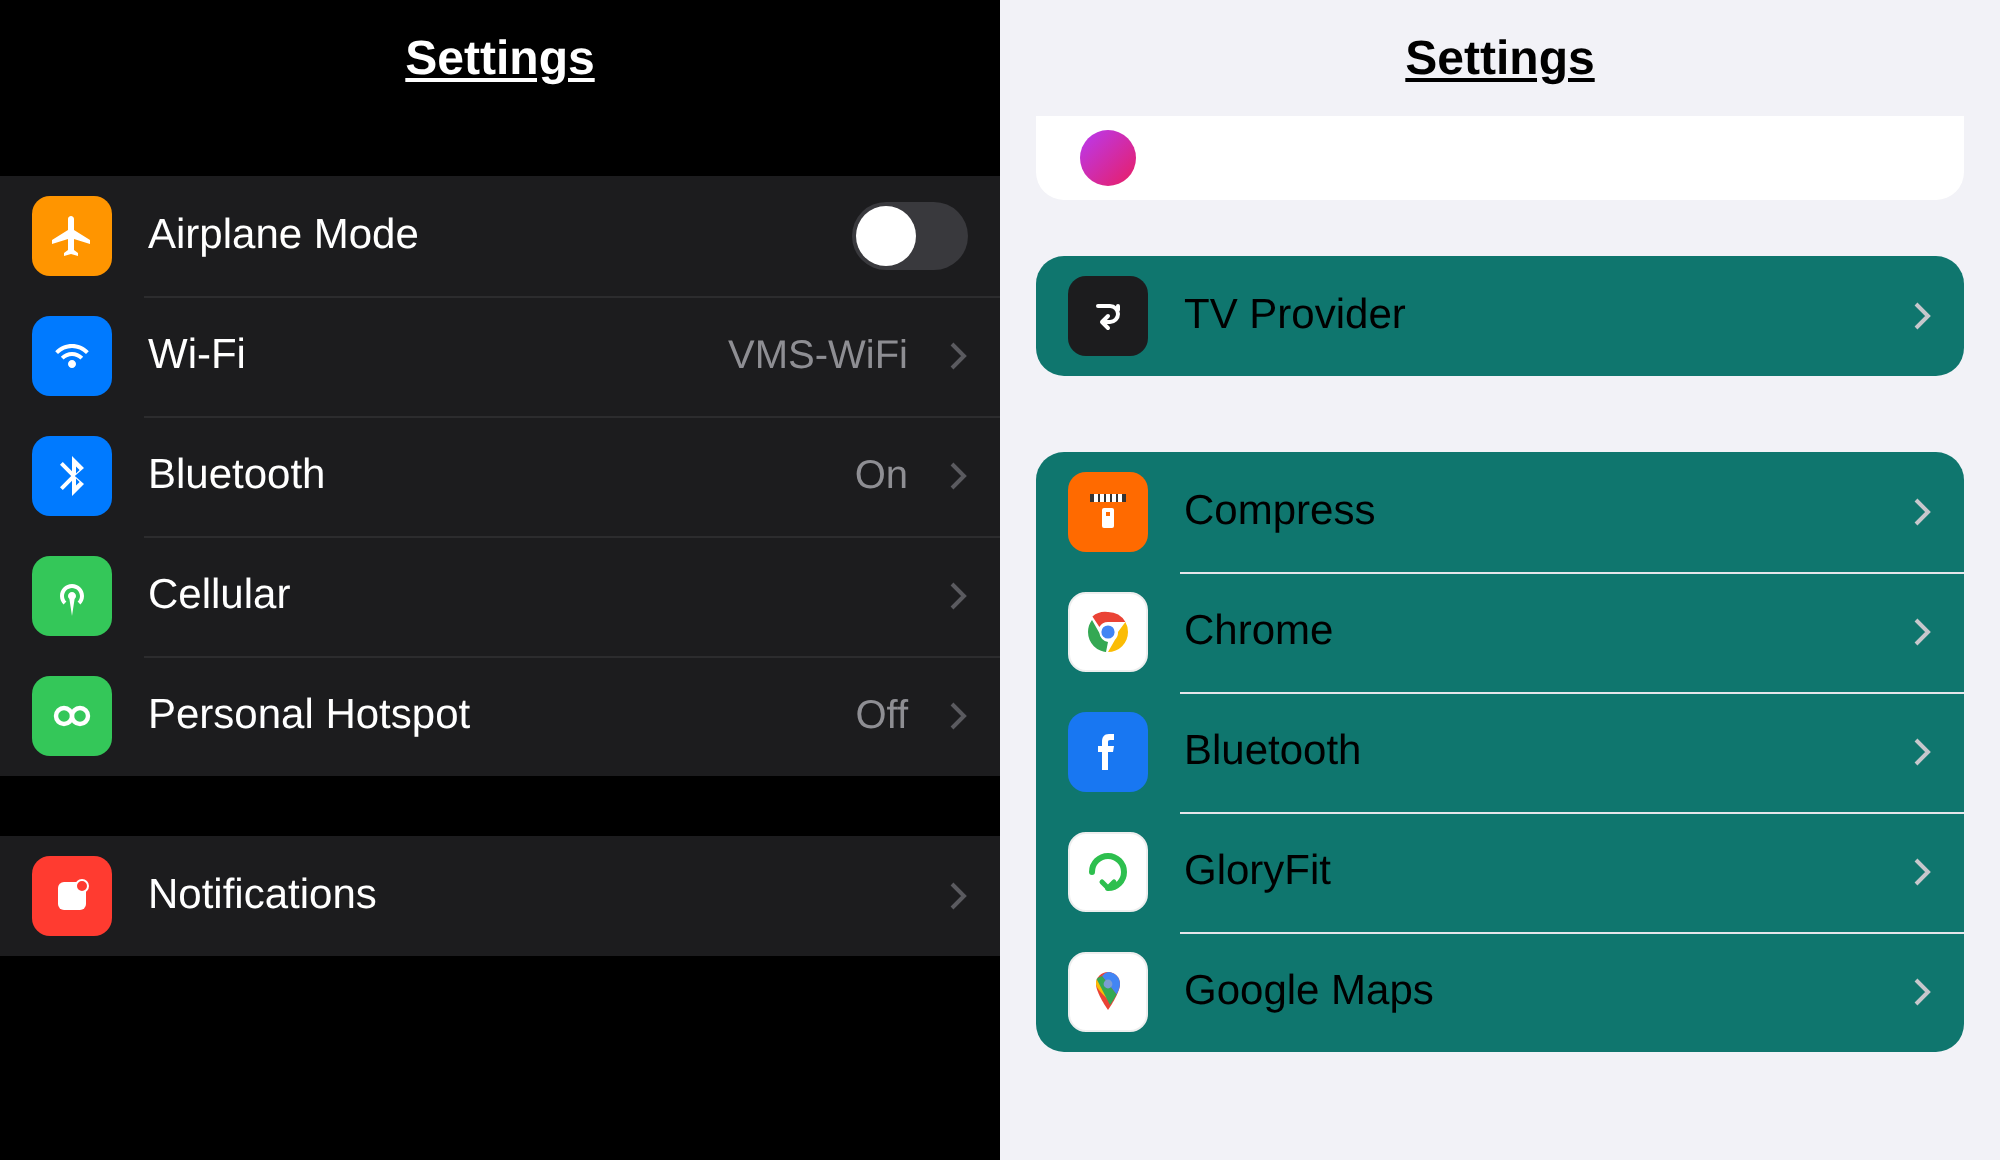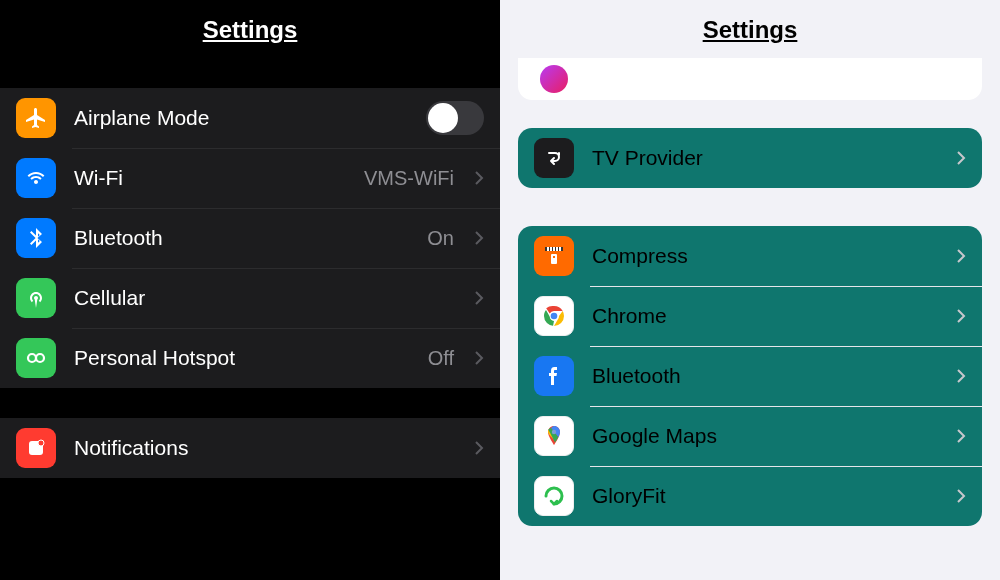--- a/index.html
+++ b/index.html
@@ -191,40 +191,40 @@
           </svg>
       </div>
       <div class="label">Bluetooth</div>
       <svg class="chev" viewBox="0 0 10 16">
           <path d="M2 2l6 6-6 6" fill="none" stroke-width="2"></path>
         </svg>
     </div>
 
     <div class="row">
       <div class="icon" style="background:#fff;border:1px solid #eee">
+        <svg viewBox="0 0 24 24" fill="none" stroke="#2dbf4e" stroke-width="3" stroke-linecap="round">
+            <path d="M4 12a8 8 0 118 8"></path>
+            <path d="M12 20l-3-3m3 3l3-3" stroke-width="2.5"></path>
+          </svg>
+      </div>
+      <div class="label">GloryFit</div>
+      <svg class="chev" viewBox="0 0 10 16">
+          <path d="M2 2l6 6-6 6" fill="none" stroke-width="2"></path>
+        </svg>
+    </div>
+
+    <div class="row">
+      <div class="icon" style="background:#fff;border:1px solid #eee">
         <svg viewBox="0 0 24 24">
             <path d="M12 2C8.7 2 6 4.7 6 8c0 4.5 6 13 6 13s6-8.5 6-13c0-3.3-2.7-6-6-6z" fill="#ea4335"></path>
             <path d="M12 2c3.3 0 6 2.7 6 6 0 1.5-.7 3.4-1.7 5.3L9 4a6 6 0 013-2z" fill="#4285f4"></path>
             <path d="M6.3 5.5L13 14c-.5.9-1 1.7-1 1.7S6 10.5 6 8c0-.9.1-1.7.3-2.5z" fill="#fbbc05"></path>
             <path d="M9 4l7.3 9.3c-1 1.9-2.3 3.8-3.3 5.2L6.3 5.5A6 6 0 019 4z" fill="#34a853"></path>
             <circle cx="12" cy="8" r="2.2" fill="#7b9dd4"></circle>
           </svg>
       </div>
       <div class="label">Google Maps</div>
       <svg class="chev" viewBox="0 0 10 16">
           <path d="M2 2l6 6-6 6" fill="none" stroke-width="2"></path>
         </svg>
     </div>
-
-    <div class="row">
-      <div class="icon" style="background:#fff;border:1px solid #eee">
-        <svg viewBox="0 0 24 24" fill="none" stroke="#2dbf4e" stroke-width="3" stroke-linecap="round">
-            <path d="M4 12a8 8 0 118 8"></path>
-            <path d="M12 20l-3-3m3 3l3-3" stroke-width="2.5"></path>
-          </svg>
-      </div>
-      <div class="label">GloryFit</div>
-      <svg class="chev" viewBox="0 0 10 16">
-          <path d="M2 2l6 6-6 6" fill="none" stroke-width="2"></path>
-        </svg>
-    </div>
   </div>
 </div>
 
 </body></html>

